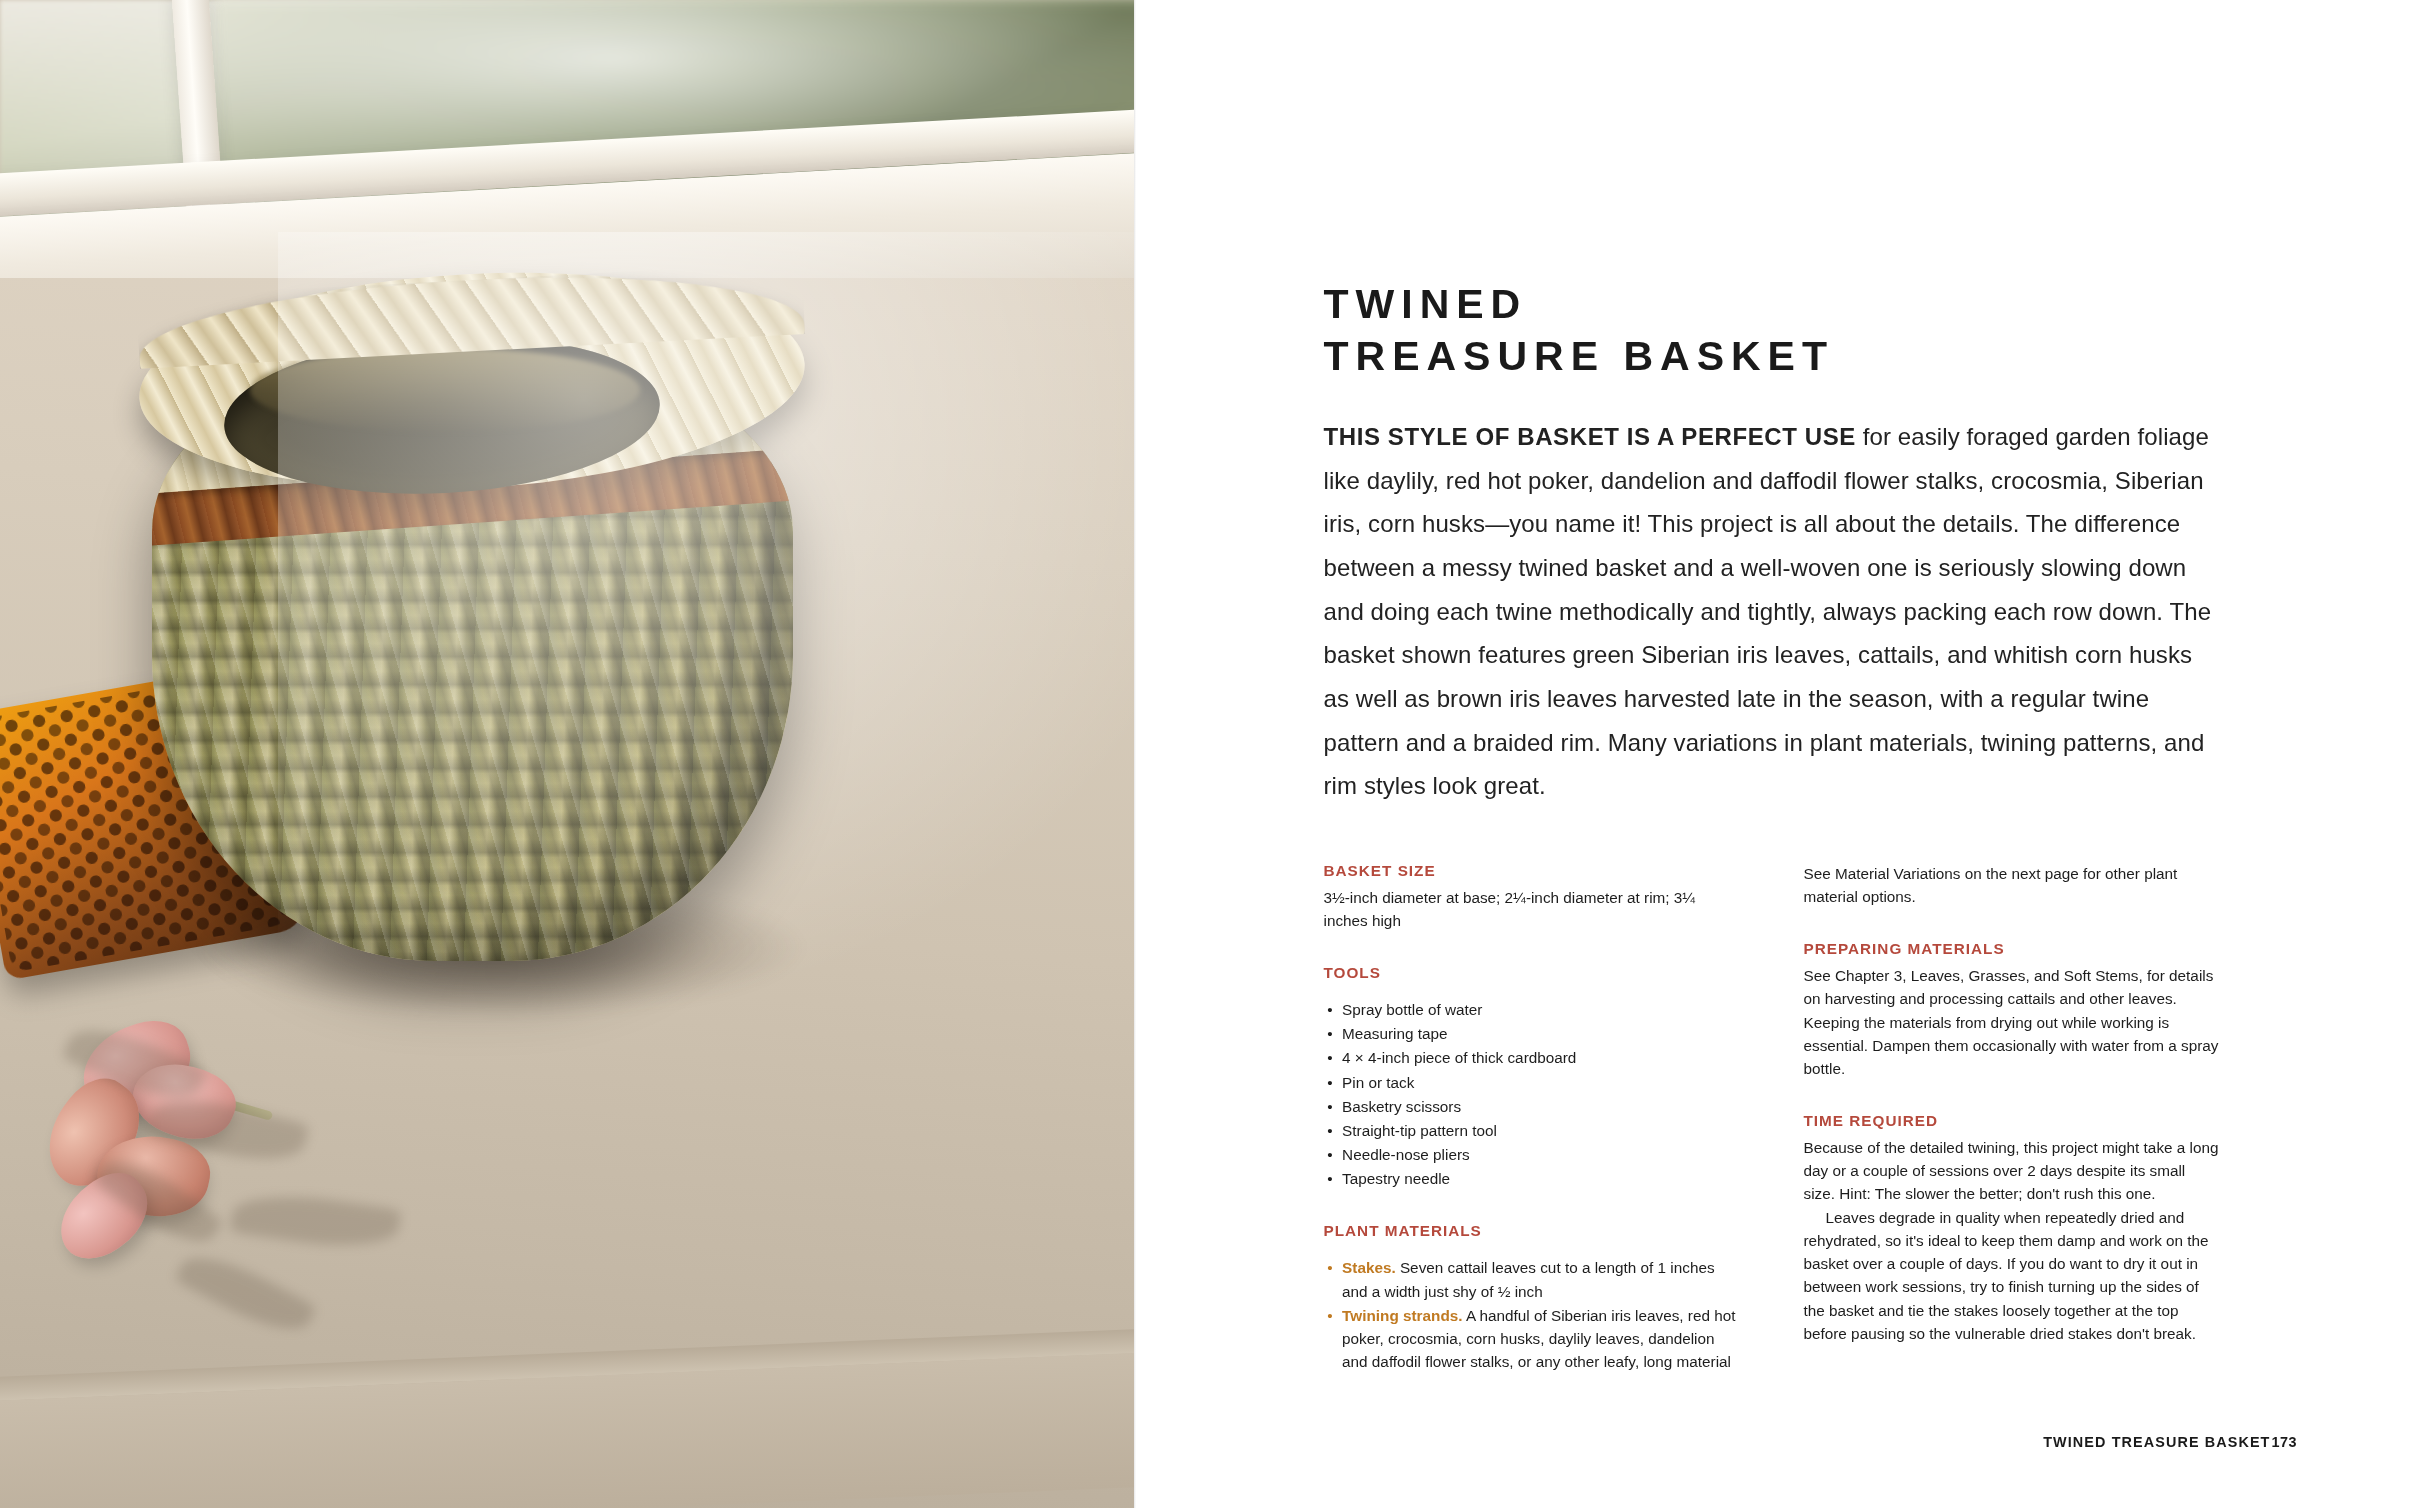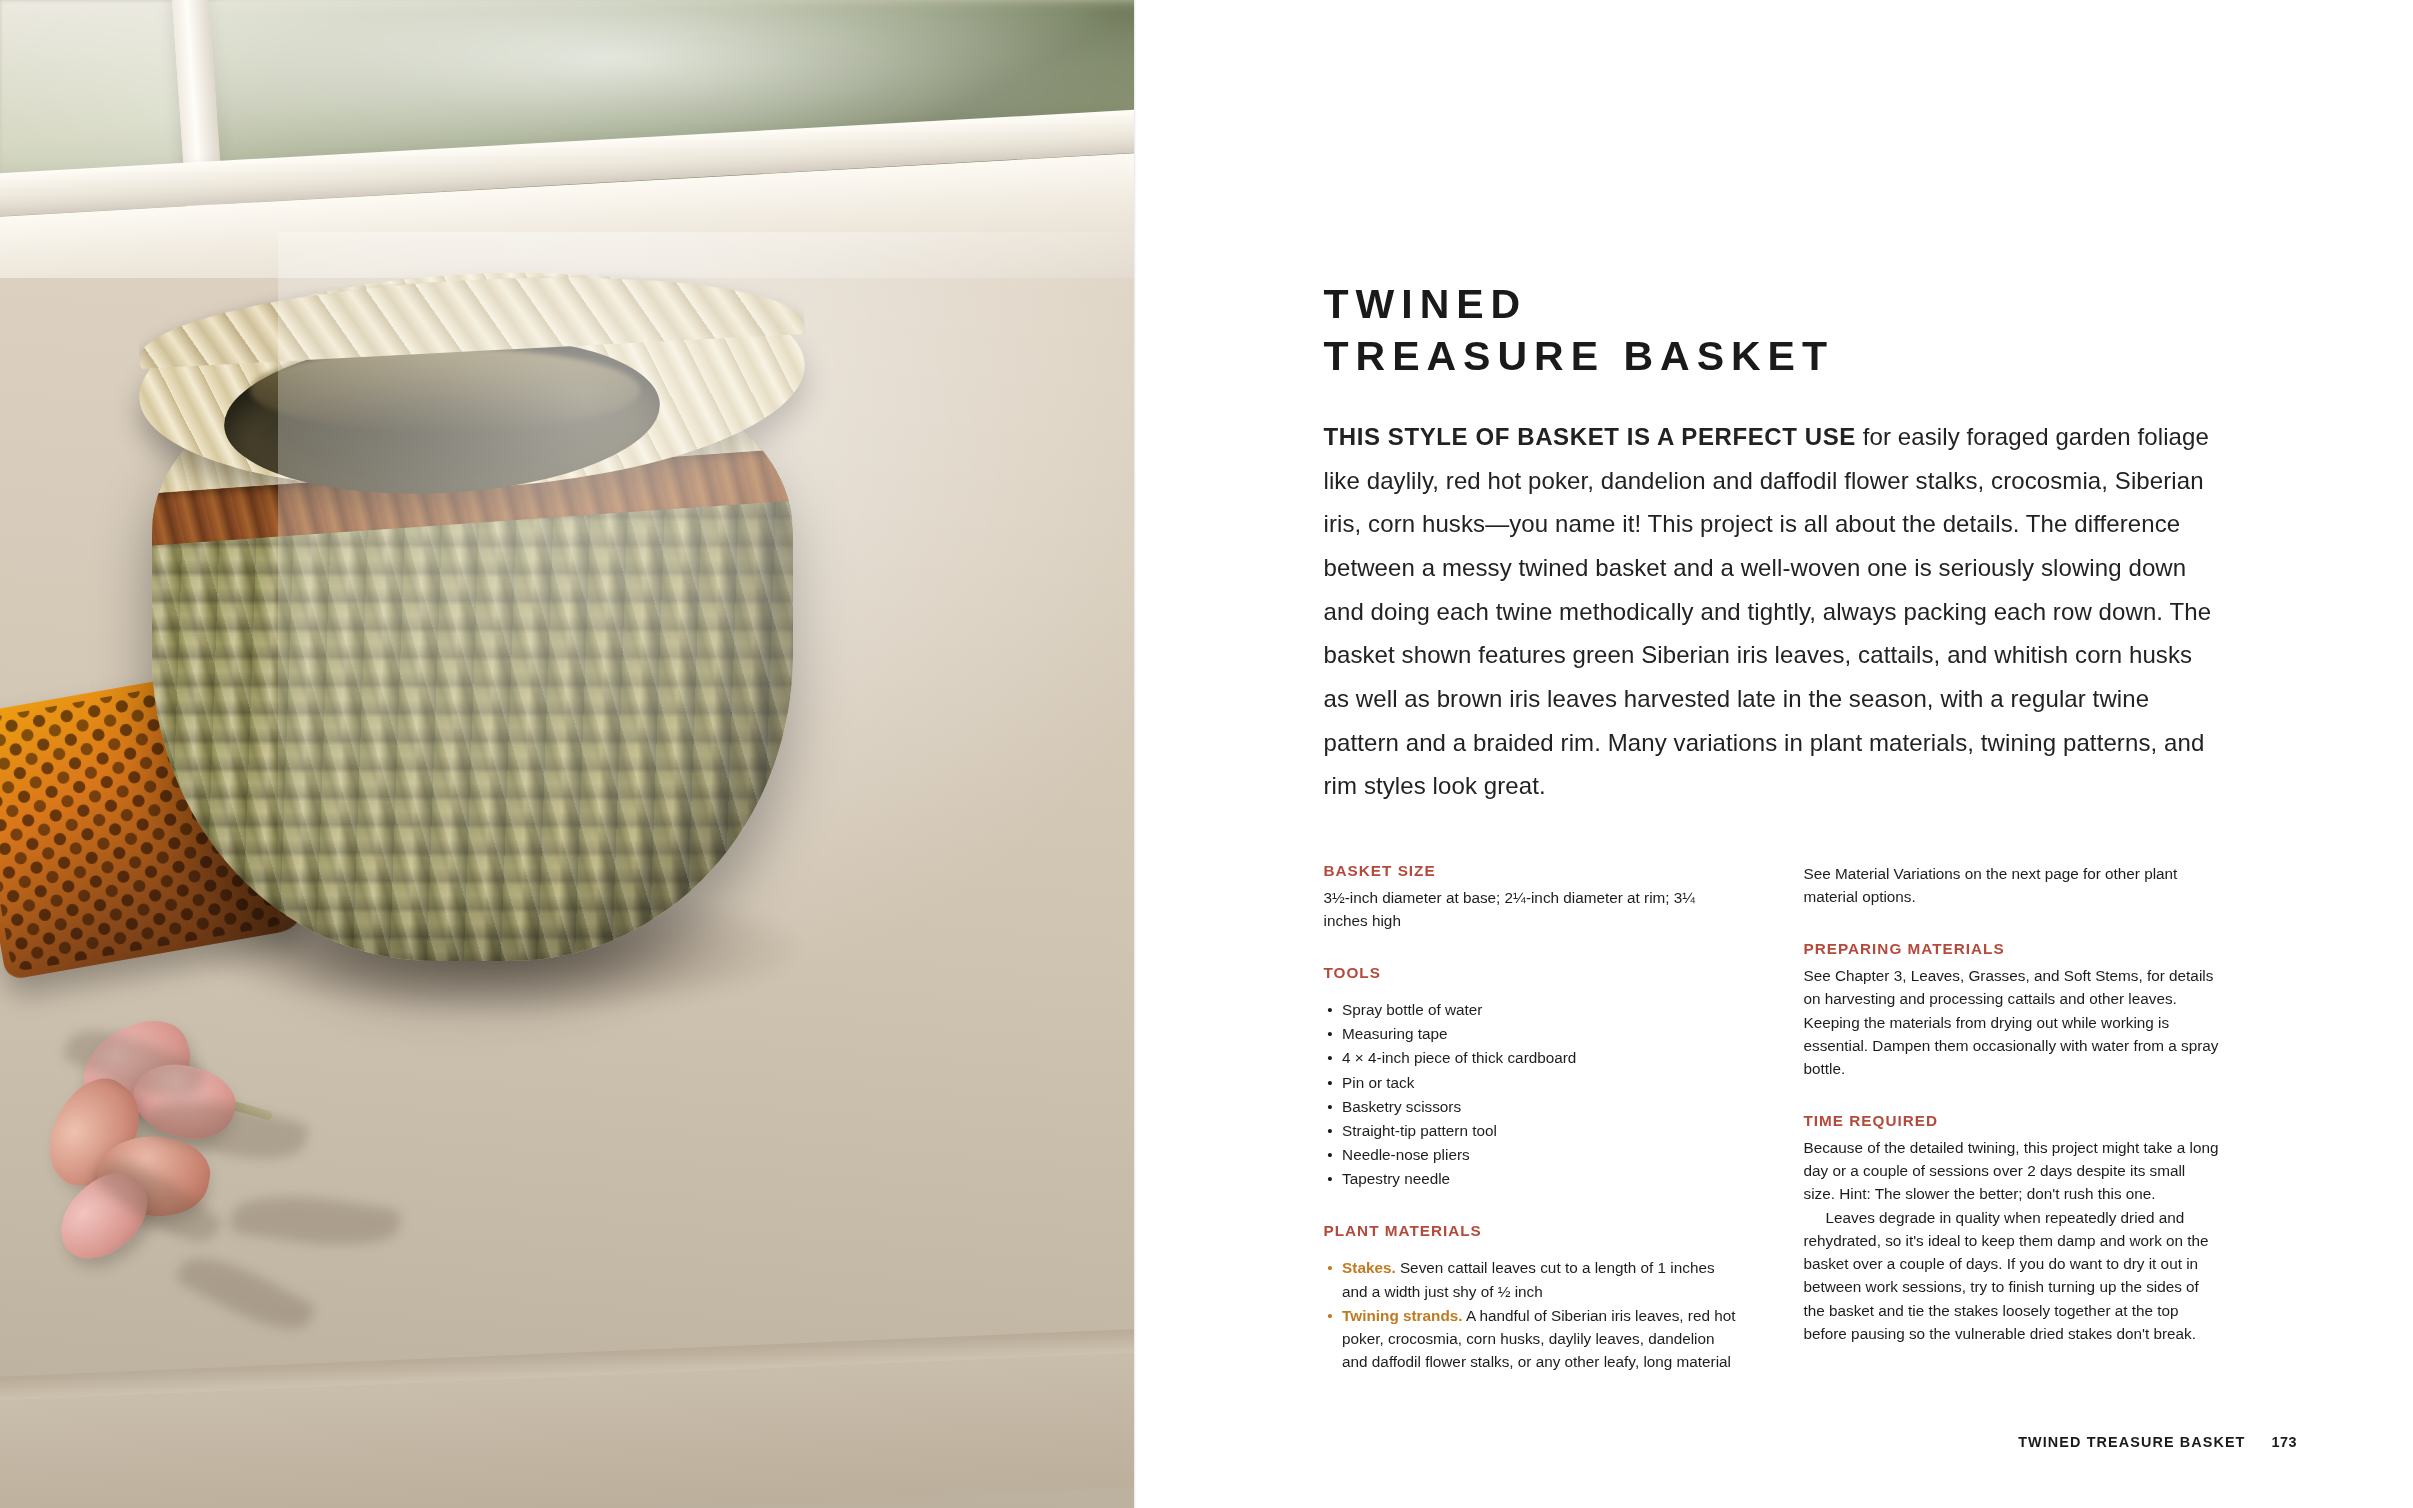--- a/index.html
+++ b/index.html
@@ -365,21 +365,21 @@
   .footer {
     position: absolute;
     right: 116px;
     bottom: 58px;
     font-size: 14.4px;
     letter-spacing: 1.1px;
     color: #1a1a1a;
     font-weight: 700;
     text-transform: uppercase;
     display: flex;
-    gap: 26px;
+    gap: 1px;
     align-items: center;
   }
   .footer .pagenum { font-weight: 700; letter-spacing: 0.5px; }
 </style>
 </head>
 <body>
 
 <div class="spread">
 
   <div class="photo-page">

